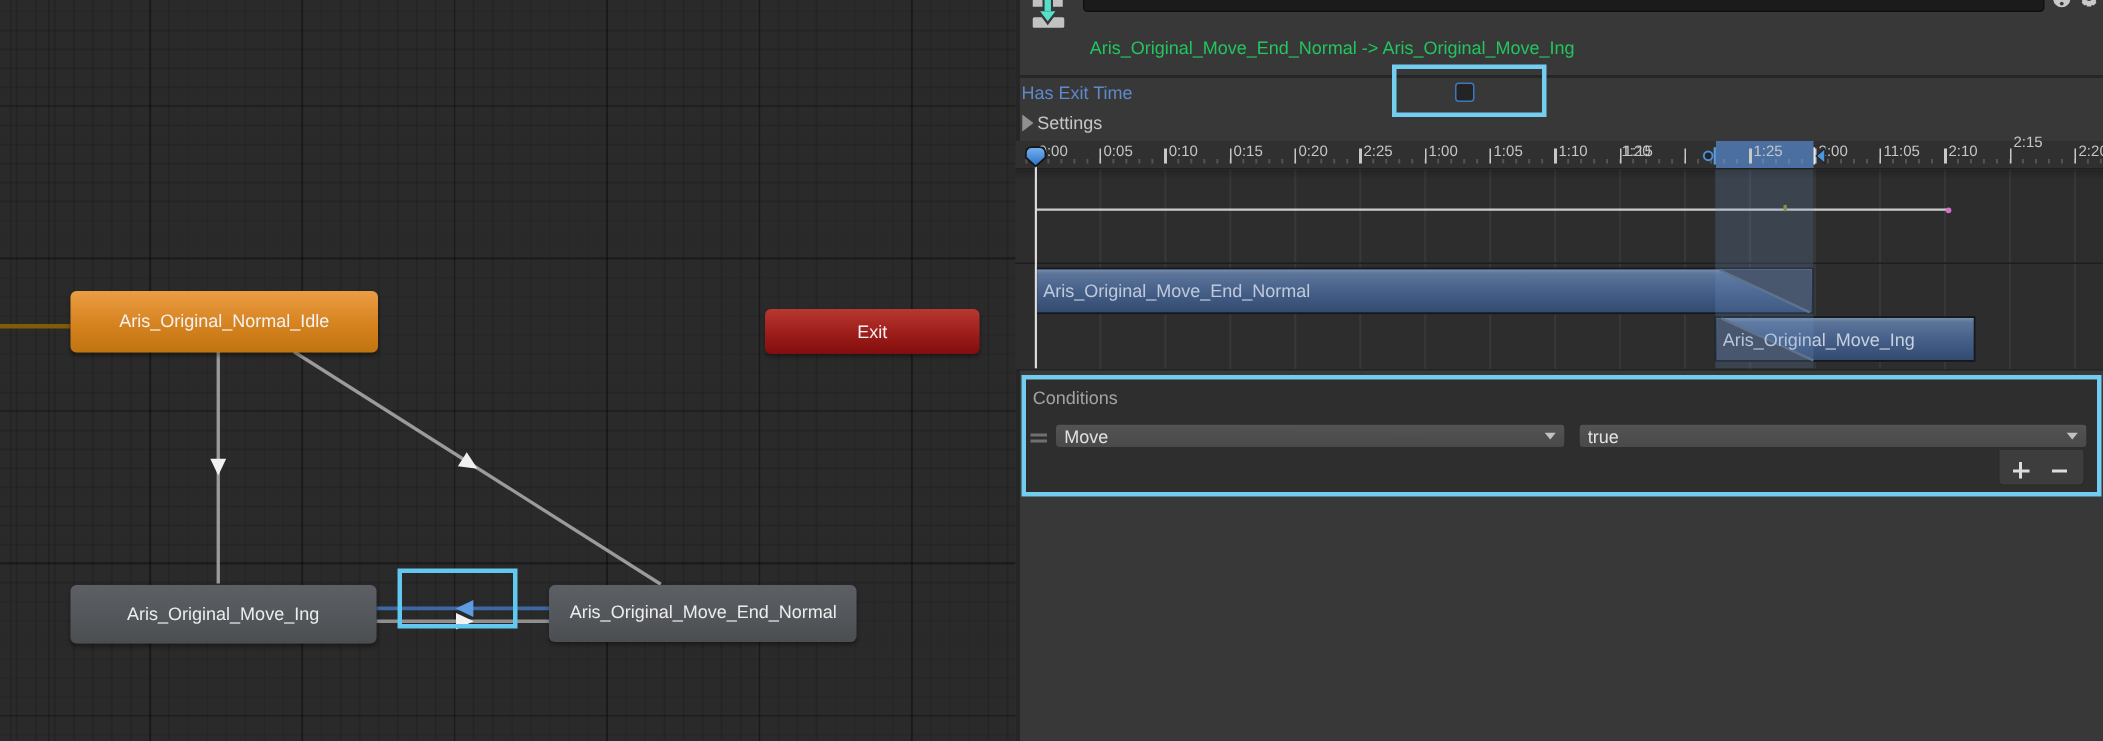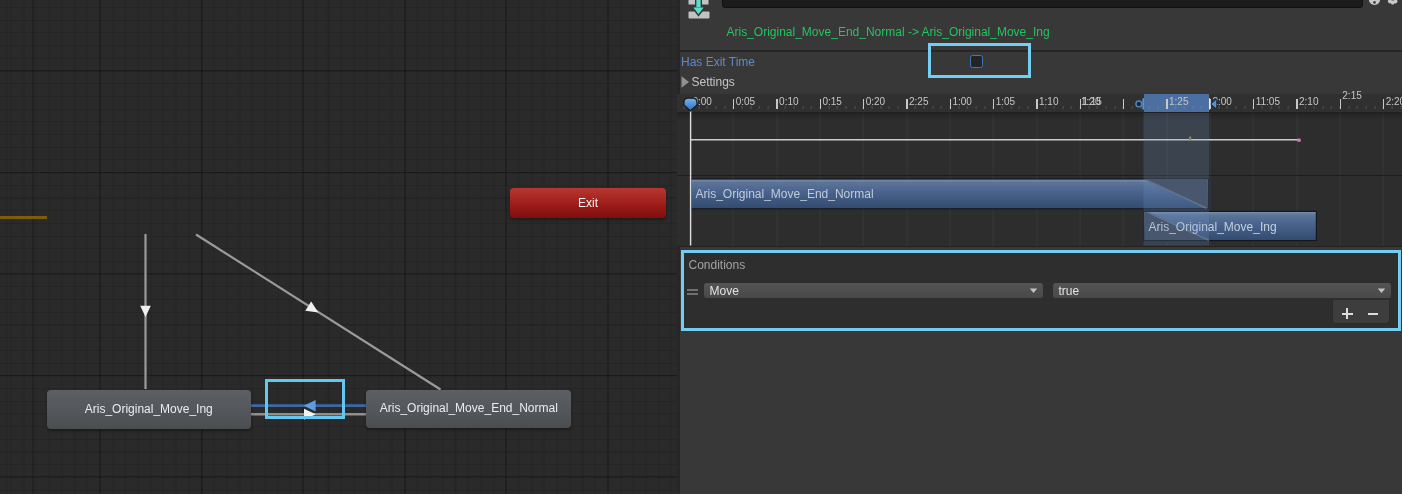--- a/index.html
+++ b/index.html
@@ -25,21 +25,22 @@
   <line x1="145.5" y1="234" x2="145.5" y2="389" stroke="#9b9b9b" stroke-width="2.2"></line>
   <line x1="196" y1="234.5" x2="440.5" y2="389.5" stroke="#9b9b9b" stroke-width="2.2"></line>
   <polygon points="140.2,305.8 150.8,305.8 145.5,317" fill="#f0f0f0"></polygon>
   <polygon points="-5.2,-5.5 -5.2,5.5 6.8,0" fill="#f0f0f0" transform="translate(312.6,308.9) rotate(32.4)"></polygon>
   <line x1="251" y1="414.2" x2="366" y2="414.2" stroke="#8f8f8f" stroke-width="2.4"></line>
   <polygon points="304,408.7 304,419.7 315.8,414.2" fill="#f2f2f2"></polygon>
   <line x1="251" y1="405.6" x2="366" y2="405.6" stroke="#3c68a4" stroke-width="2.6"></line>
   <polygon points="315.6,400 315.6,411.4 303.8,405.7" fill="#5d9ce2"></polygon>
 </svg>
 
-<div class="node" style="left:510px;top:188px;width:156px;height:30px;line-height:30px;background:linear-gradient(180deg,#b83730 0%,#9c1d1a 55%,#820d0d 100%)">Exit</div>
+<div class="node" style="left:47px;top:194px;width:205px;height:40.5px;line-height:40.5px;background:linear-gradient(180deg,#ec9d43 0%,#d5821f 55%,#c0740f 100%)">Aris_Original_Normal_Idle</div>
+<div class="node" style="left:510px;top:206px;width:143px;height:30px;line-height:30px;background:linear-gradient(180deg,#b83730 0%,#9c1d1a 55%,#820d0d 100%)">Exit</div>
 <div class="node" style="left:46.5px;top:389.5px;width:204.5px;height:39px;line-height:39px;background:linear-gradient(180deg,#5c6064 0%,#53575b 55%,#4a4e51 100%);color:#ececec">Aris_Original_Move_Ing</div>
 <div class="node" style="left:366.3px;top:390px;width:205px;height:37.5px;line-height:37.5px;background:linear-gradient(180deg,#5c6064 0%,#53575b 55%,#4a4e51 100%);color:#ececec">Aris_Original_Move_End_Normal</div>
 
 <div class="abs" style="left:265px;top:379px;width:79.5px;height:39.5px;border:3.5px solid #62c8f0"></div>
 
 <div class="abs" style="left:676.5px;top:0;width:3.5px;height:494px;background:#262626"></div>
 
 <div class="abs" style="left:680px;top:0;width:722px;height:494px;background:#383838"></div>
 
 <svg class="abs" style="left:686px;top:0" width="26" height="22">

